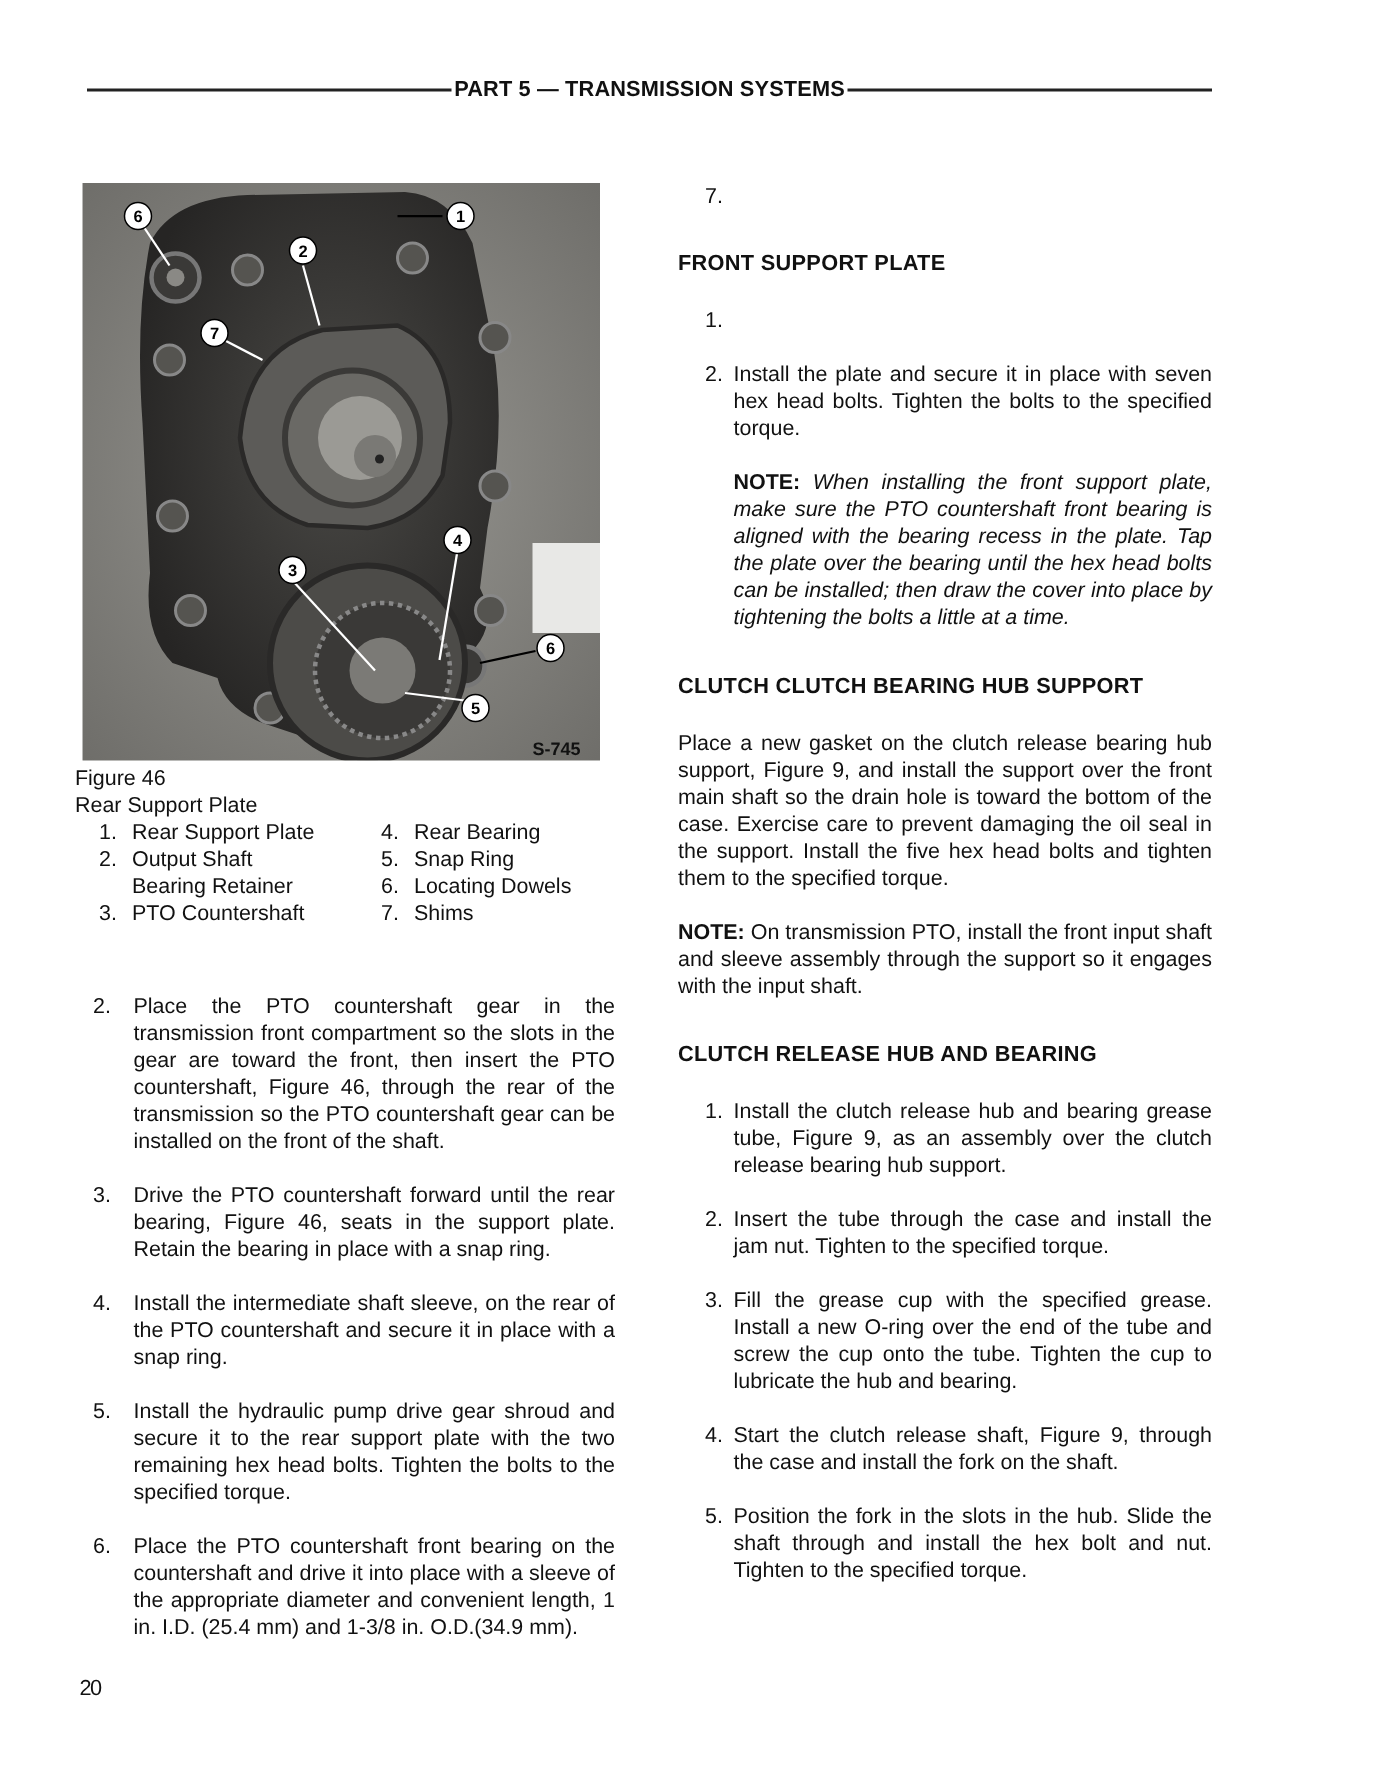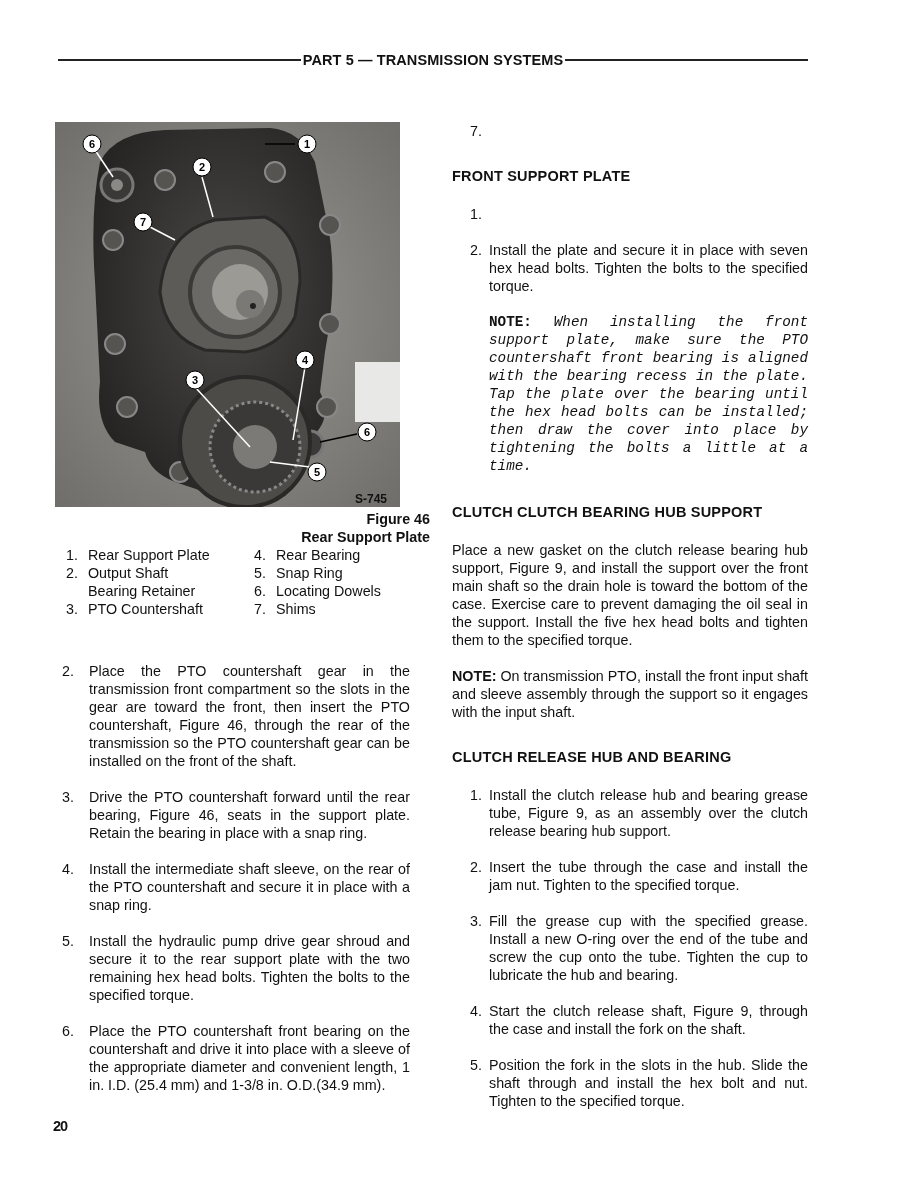--- a/index.html
+++ b/index.html
@@ -8,42 +8,42 @@
   .header { position: absolute; top: 50px; left: 58px; width: 750px; height: 20px;
             display: flex; align-items: center; }
   .header .rule { flex: 1; height: 2px; background: #222; }
   .header .title { font-weight: bold; font-size: 14.5px; padding: 0 2px; white-space: nowrap; letter-spacing: 0.1px; }
 
   .photo { position: absolute; left: 55px; top: 122px; width: 345px; height: 385px;
            background: #8a8a86; overflow: hidden; }
   .photo svg { width: 100%; height: 100%; display: block; }
 
   .caption { position: absolute; left: 50px; top: 510px; width: 380px; font-size: 14.3px; line-height: 18px; }
-  .caption .fig { text-align: right; font-weight: bold; }
+  .caption .fig { text-align: left; font-weight: normal; }
   .legend { display: grid; grid-template-columns: 188px 180px; margin-left: 16px; }
   .legend .li { display: flex; }
   .legend .num { width: 22px; }
 
   .col { position: absolute; font-size: 14.3px; line-height: 18px; }
   .col.left { left: 62px; top: 662px; width: 348px; }
   .col.right { left: 452px; top: 122px; width: 356px; }
 
   .step { display: flex; margin-bottom: 18px; text-align: justify; }
   .step .n { width: 27px; flex: none; }
   .step .t { flex: 1; }
   .right .step { padding-left: 18px; }
   .right .step .n { width: 19px; }
 
   .h { font-weight: bold; font-size: 14.5px; margin: 27px 0 20px 0; letter-spacing: 0.2px; }
-  .note-it { padding-left: 37px; text-align: justify; margin-bottom: 28px; font-family: Liberation Mono, monospace; }
+  .note-it { padding-left: 37px; text-align: justify; margin-bottom: 28px; }
   .note-it i { font-style: italic; }
   .para { text-align: justify; margin-bottom: 18px; }
   b.lbl { font-weight: bold; }
 
-  .pagenum { position: absolute; left: 53px; top: 1118px; font-weight: bold; font-size: 14.5px; letter-spacing: -1px; }
+  .pagenum { position: absolute; left: 53px; top: 1118px; font-weight: normal; font-size: 14.5px; letter-spacing: -1px; }
 </style>
 </head>
 <body>
 
 <div class="header">
   <div class="rule"></div>
   <div class="title">PART 5 — TRANSMISSION SYSTEMS</div>
   <div class="rule"></div>
 </div>
 

